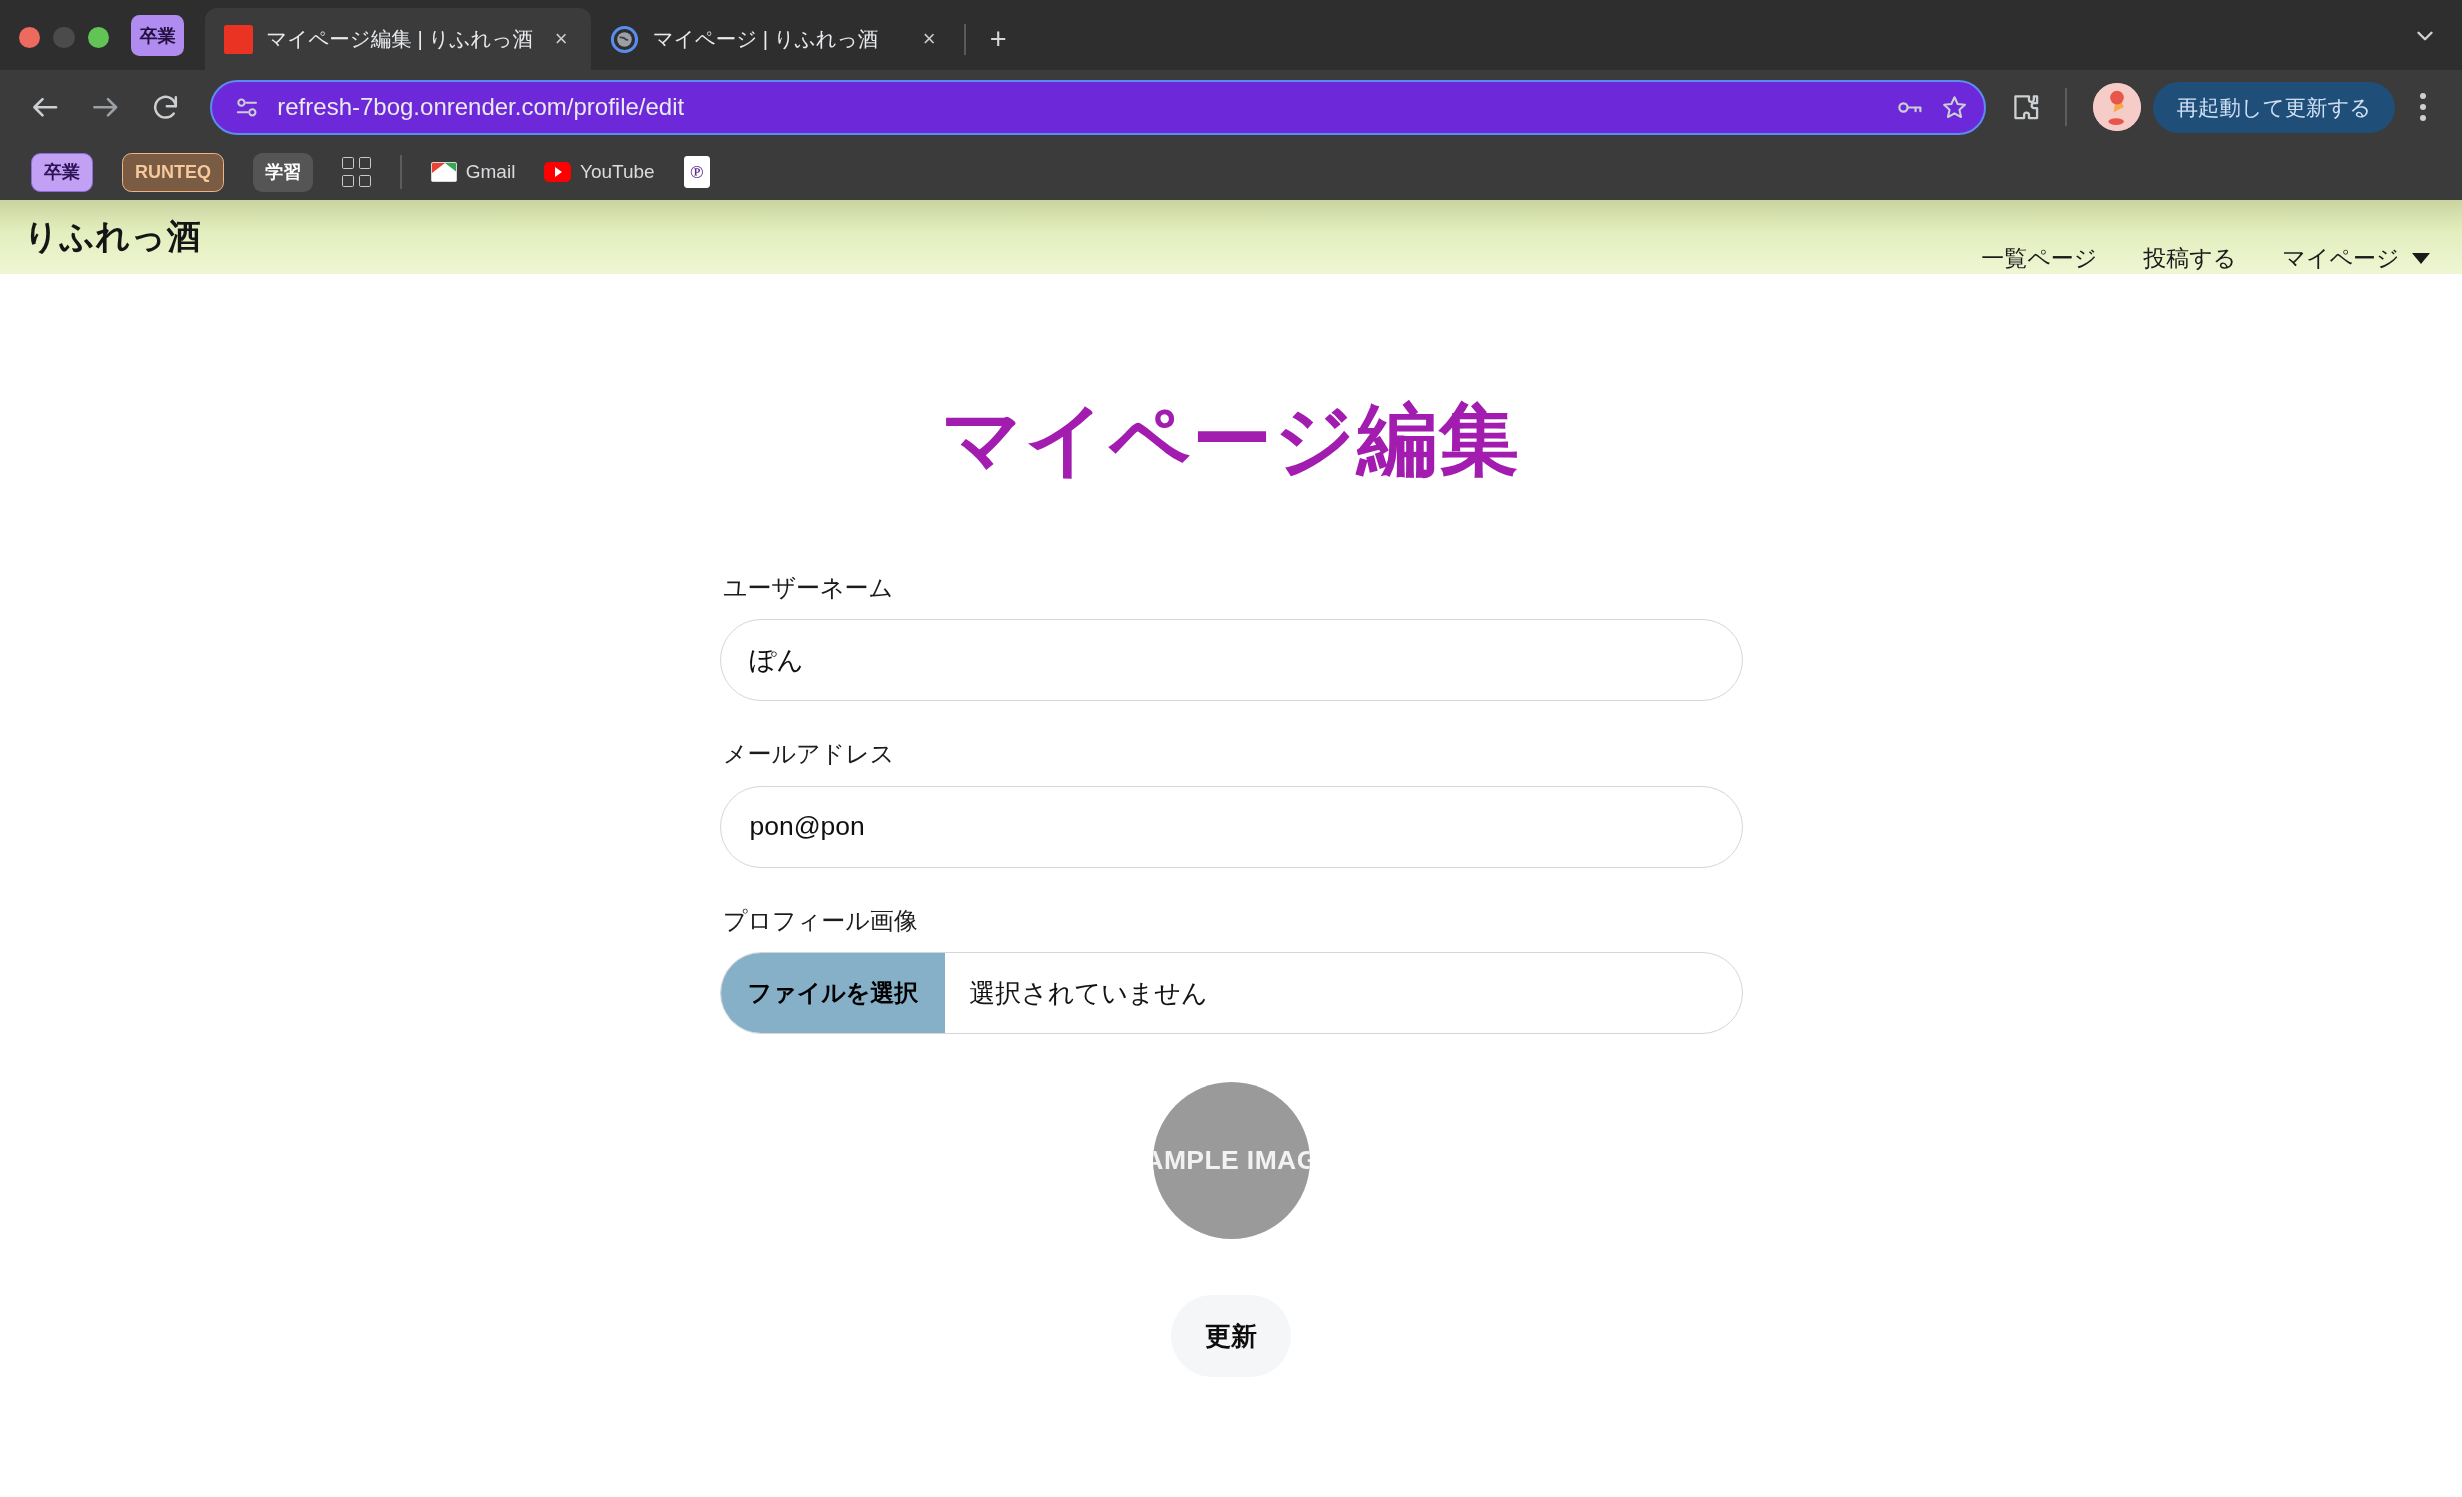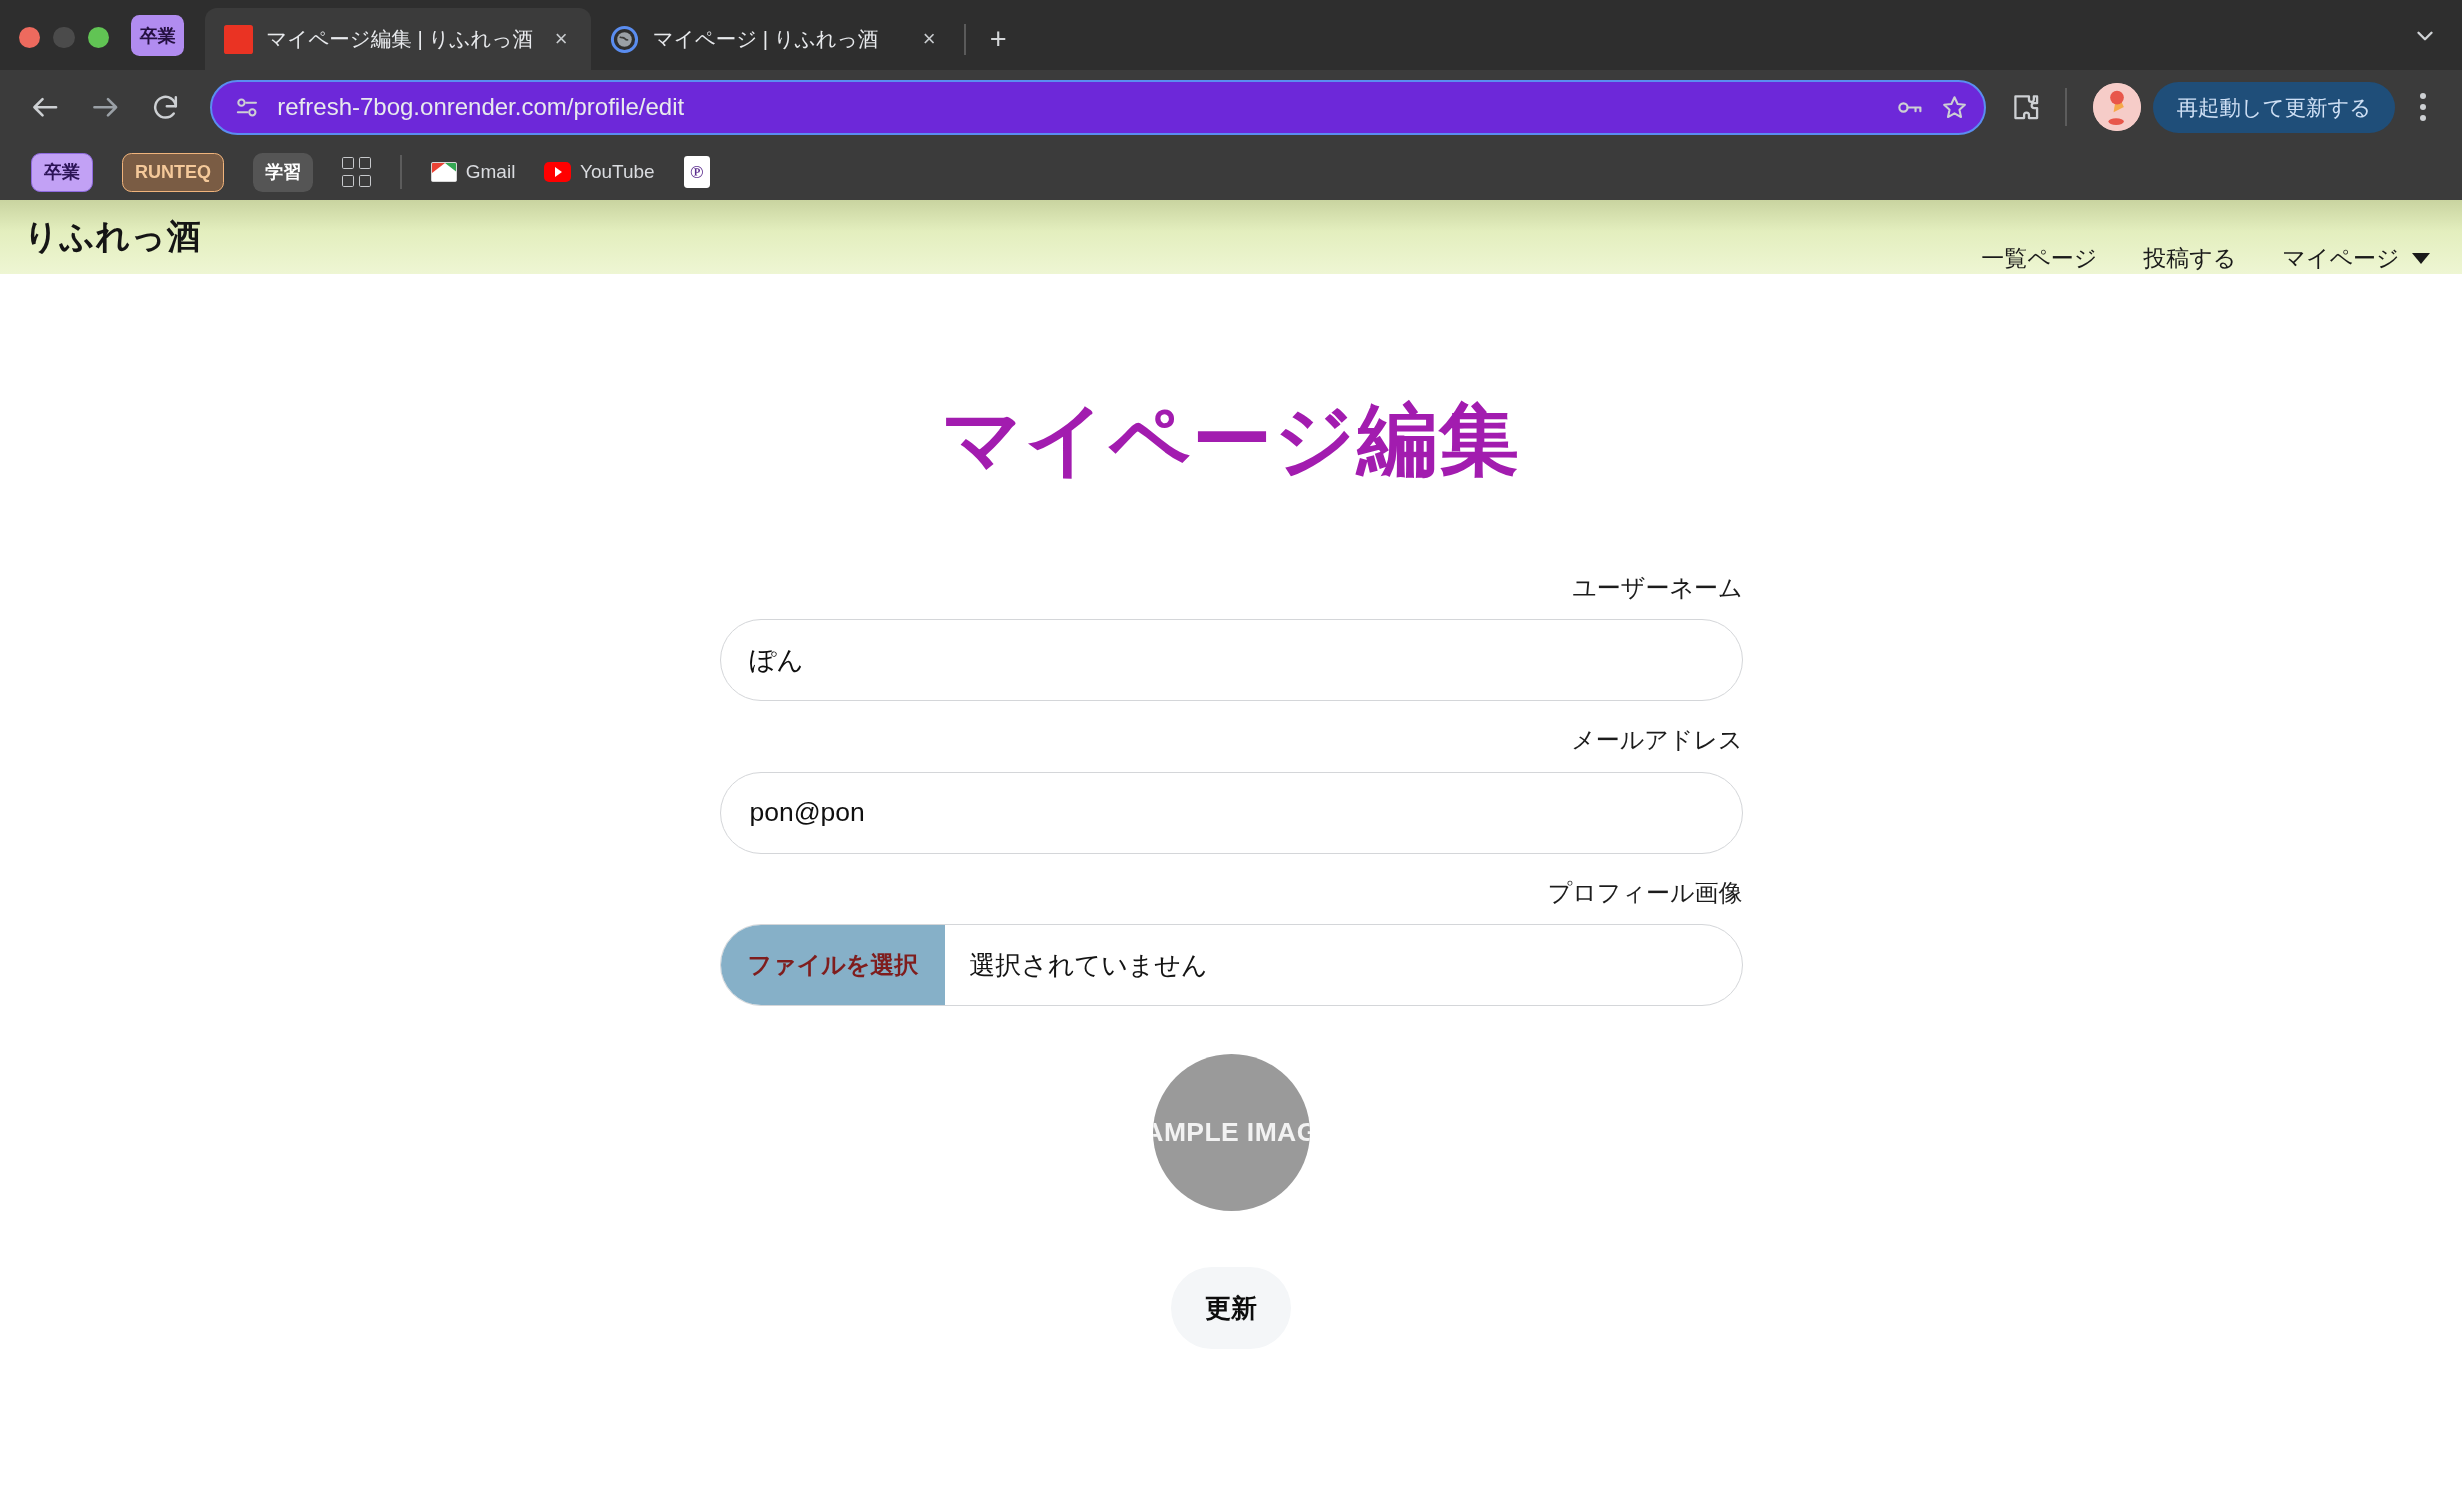--- a/index.html
+++ b/index.html
@@ -140,35 +140,35 @@
   .nav-link { font-size: 23px; color: #1a1a1a; white-space: nowrap; }
   .nav-link.with-caret { display: flex; align-items: center; gap: 12px; }
   .caret { width: 0; height: 0; border-left: 9.4px solid transparent; border-right: 9.4px solid transparent; border-top: 11px solid #1a1a1a; }
 
   .page-title {
     text-align: center; font-size: 80px; font-weight: 700; color: #a21caf;
     margin-top: 113px; letter-spacing: 1.7px;
   }
 
   .form-wrap { width: 1023px; margin: 0 auto; padding-top: 77px; }
-  .field { margin-bottom: 23px; text-align: right; }
+  .field { margin-bottom: 37px; }
   .field-label { font-size: 24px; color: #1c1c1c; margin-bottom: 15.4px; padding-left: 3.4px; }
   .input {
     width: 100%; height: 82px;
     border: 1.7px solid #d4d6d9; border-radius: 41px;
     background: #fff; display: flex; align-items: center;
     padding: 0 29px; font-size: 26.5px; color: #0f0f0f;
   }
   .file-row {
     width: 100%; height: 82px;
     border: 1.7px solid #d4d6d9; border-radius: 41px;
     background: #fff; display: flex; align-items: stretch; overflow: hidden;
   }
   .file-btn {
-    background: #86b0c8; color: #7f1d1d; font-weight: 700; font-size: 24px;
+    background: #86b0c8; color: #000000; font-weight: 700; font-size: 24px;
     display: flex; align-items: center; justify-content: center;
     padding: 0 27px; flex: 0 0 auto;
   }
   .file-name { display: flex; align-items: center; padding: 0 24px; font-size: 26px; color: #141414; }
 
   .avatar-preview {
     width: 157px; height: 157px; border-radius: 50%;
     background: #9a9a9a; margin: 48px auto 0;
     display: flex; align-items: center; justify-content: center; overflow: hidden;
   }

